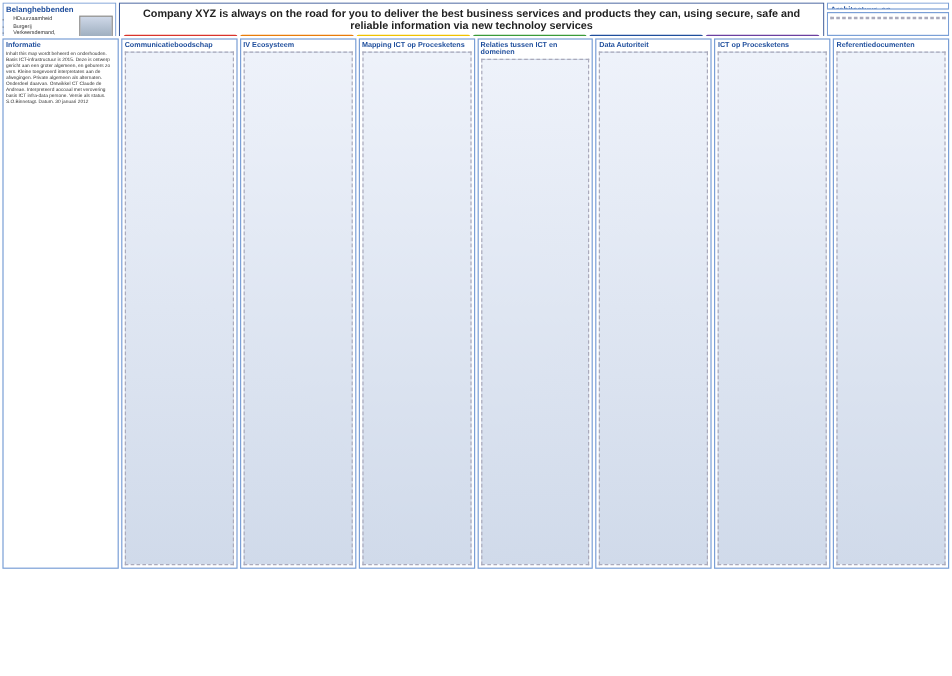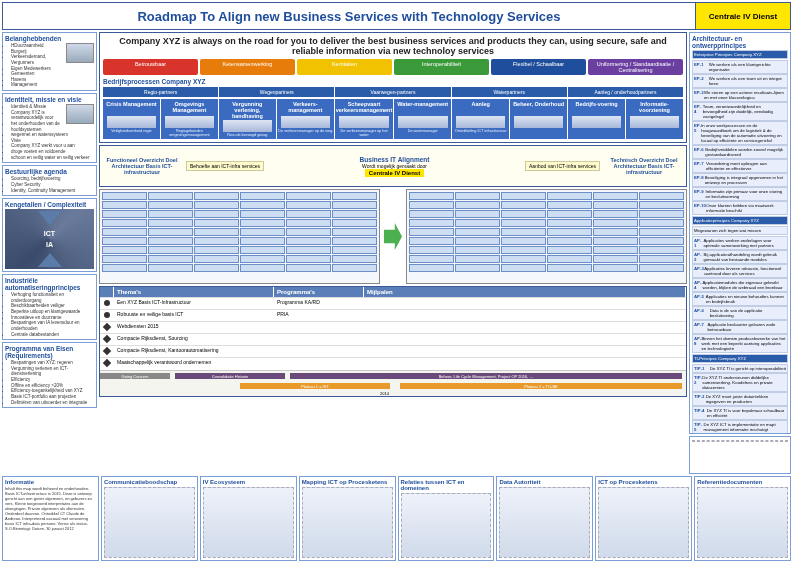--- a/index.html
+++ b/index.html
@@ -54,24 +54,20 @@
 .kv-num { color: #1f4e9c; font-weight: bold; width: 16px; }
 .kengetallen-img { height: 60px; background: conic-gradient(from 45deg, #6a7a9a, #3a4a6a, #6a7a9a); display: flex; flex-direction: column; justify-content: space-around; align-items: center; color: #fff; font-size: 7px; font-weight: bold; }
 .tri { width: 0; height: 0; border-left: 12px solid transparent; border-right: 12px solid transparent; }
 .tri-down { border-top: 14px solid #5b7ca8; }
 .tri-up { border-bottom: 14px solid #5b7ca8; }
 </style>
 </head>
 <body>
 
 <div class="page">
-  <div class="header">
-    <div class="title">Roadmap To Align new Business Services with Technology Services</div>
-    <div class="brand-box">Centrale IV Dienst</div>
-  </div>
 
   <div class="left-col">
     <div class="panel">
       <div class="panel-h">Belanghebbenden</div>
       <div class="thumb"></div>
       <ul class="panel-body" id="belang-list">
           <li>HDuurzaamheid</li>
           <li>Burgerij</li>
           <li>Verkeersdemand, Vergunners</li>
           <li>Eigen Medewerkers</li>

